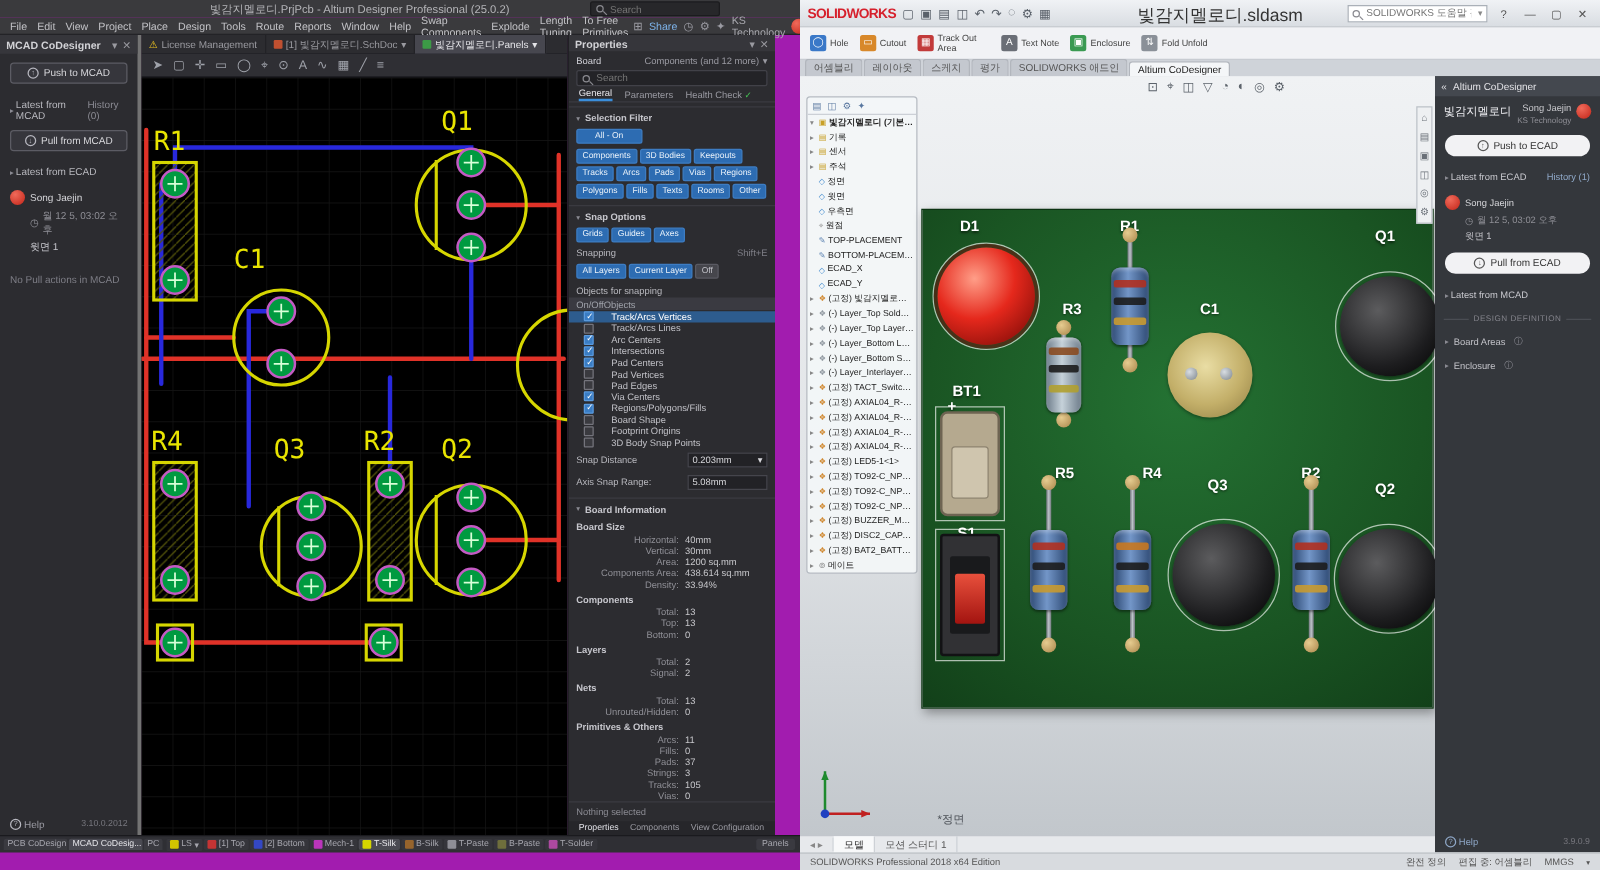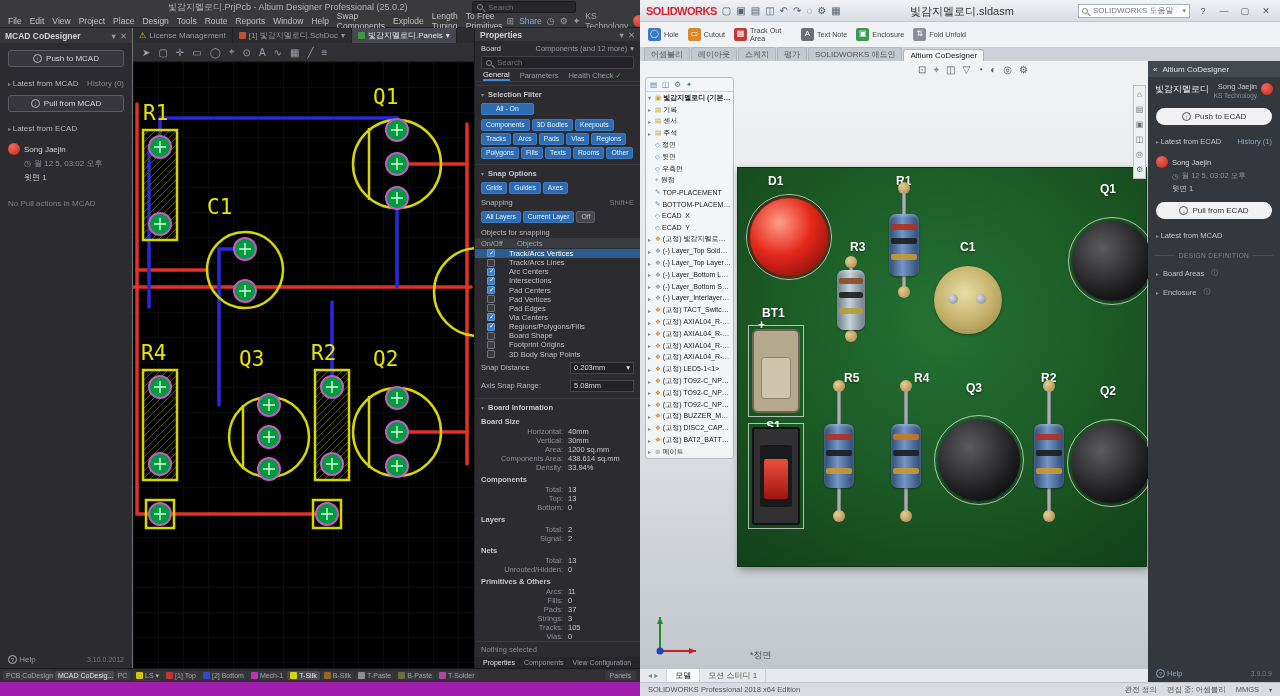--- a/index.html
+++ b/index.html
@@ -16,21 +16,21 @@
   .mag::after{content:"";position:absolute;width:4px;height:1.2px;background:#8a8a90;left:4px;top:5px;transform:rotate(45deg)}
   .ghost-in{background:transparent;border:0;outline:0;color:#9a9aa0;font-size:8px;width:100%;font-family:inherit}
   .a-menu{position:absolute;left:0;top:14px;width:640px;height:14px;background:#3a3a3d;border-bottom:1px solid #232327;display:flex;align-items:center;font-size:8.5px;color:#c2c2c6;padding:0 4px}
   .mi{padding:0 4px}
   .a-menu .right{margin-left:auto;display:flex;align-items:center;gap:5px;color:#a8a8ae}
   .ico{color:#9a9aa2;font-size:9px}
   .av{width:12px;height:12px;border-radius:50%;background:radial-gradient(circle at 35% 30%,#f06a5a,#c22418);flex:none}
   .a-body{position:absolute;left:0;top:28px;width:640px;height:640px;display:flex}
 
   
-  .mcad{width:133px;background:#2c2c30;border-right:1px solid #737373;position:relative;font-size:8px;flex:none}
+  .mcad{width:113px;background:#2c2c30;border-right:3px solid #737373;position:relative;font-size:8px;flex:none}
   .phdr{height:15px;background:#36363b;display:flex;align-items:center;padding:0 5px;font-size:8.5px;font-weight:bold;color:#d2d2d6}
   .phdr .right{margin-left:auto;display:flex;gap:4px;color:#9a9aa0;font-weight:normal}
   .mbtn{margin:7px 8px 0;height:17px;border:1px solid #5c5c64;border-radius:3px;background:#36363c;color:#d8d8dc;display:flex;align-items:center;justify-content:center;gap:4px;font-size:8px}
   .cir{width:9px;height:9px;border:1px solid #b8b8c0;border-radius:50%;display:inline-flex;align-items:center;justify-content:center;font-size:6px;color:#b8b8c0}
   .mrow{display:flex;align-items:center;padding:0 8px;margin-top:12px;color:#b8b8be}
   .mrow .h{margin-left:auto;color:#8a8a92}
   .usr{display:flex;align-items:center;gap:4px;padding:0 8px;margin-top:10px;color:#d6d6da}
   .sub{padding:0 8px 0 24px;margin-top:3px;color:#8f8f96;display:flex;gap:3px;align-items:center}
   .note{padding:0 8px 0 24px;margin-top:3px;color:#c6c6cc}
   .mempty{padding:0 8px;margin-top:16px;color:#7e7e86}
@@ -57,21 +57,21 @@
   .chk-g{color:#46c556;font-size:7px}
   .sech{display:flex;align-items:center;gap:4px;color:#c6c6cc;font-weight:bold;font-size:7.5px;padding:4px 6px 2px;border-top:1px solid #3a3a40;margin-top:3px}
   .caret{color:#8a8a92;font-size:6px}
   .fwrap{display:flex;flex-wrap:wrap;gap:2px;padding:2px 6px}
   .fbtn{background:#2d6cb2;border:1px solid #3d7cc2;color:#eaf2fa;border-radius:2px;padding:1px 4px;font-size:6.8px;line-height:8px}
   .fbtn.wide{padding:1px 14px}
   .fbtn.dim{background:#46464c;border-color:#5a5a62;color:#c2c2c8}
   .srow{display:flex;align-items:center;padding:2px 6px;color:#b8b8be}
   .srow .hint{margin-left:auto;color:#7e7e86}
   .olab{padding:3px 6px 1px;color:#b8b8be}
-  .thead{display:flex;height:11px;align-items:center;background:#3a3a41;color:#9fa2aa;padding:0 6px;gap:14px;margin:0 0 1px}
+  .thead{display:flex;height:11px;align-items:center;background:#3a3a41;color:#9fa2aa;padding:0 6px;gap:0;margin:0 0 1px}
   .orow{display:flex;align-items:center;height:10.5px;padding:0 6px;gap:14px;color:#c0c0c6}
   .orow.sel{background:#2d5c8e;color:#fff}
   .cb{width:8px;height:8px;border:1px solid #74747c;background:#3a3a3f;border-radius:1px;margin-left:6px;flex:none;position:relative}
   .cb.checked{background:#3a7dc4;border-color:#5a9ade}
   .cb.checked::after{content:"✓";position:absolute;left:1px;top:-1.5px;font-size:7px;color:#fff}
   .frow{display:flex;align-items:center;padding:3px 6px;color:#b8b8be;gap:4px}
   .dfield{margin-left:auto;width:64px;height:12px;background:#222226;border:1px solid #45454c;color:#d8d8dc;display:flex;align-items:center;padding:0 3px;gap:2px}
   .dfield .vv{flex:1}
   .ssub{padding:3px 6px 1px;color:#c6c6cc;font-weight:bold}
   .kv{display:flex;height:9.5px;align-items:center;padding:0 6px}
@@ -90,21 +90,21 @@
   .ltab{display:flex;align-items:center;gap:2px;padding:1px 3px;background:#35353b;border-radius:2px;white-space:nowrap}
   .ltab.on{background:#4a4a52;color:#ececf0}
   .panelsbtn{margin-left:auto;margin-right:4px;padding:1px 5px;background:#3a3a40;border-radius:2px;flex:none}
   .a-status{position:absolute;left:0;bottom:0;width:640px;height:14px;background:#38383d;display:flex;align-items:center;gap:14px;padding:0 8px;font-size:8px;color:#b2b2b8}
 
   
   #sw{position:absolute;left:640px;top:0;width:640px;height:696px;background:#dfe2e6;color:#333}
   .s-title{position:absolute;left:0;top:0;width:640px;height:22px;background:linear-gradient(#f0f2f5,#d9dde2);border-bottom:1px solid #c2c6cc;display:flex;align-items:center;gap:5px;padding:0 6px;font-size:9px}
   .swlogo{color:#d6202c;font-weight:bold;font-size:11px;letter-spacing:-0.5px}
   .tbi{color:#5a616a;font-size:10px}
-  .s-doc{position:absolute;left:270px;top:4px;font-size:11px;color:#333;white-space:nowrap}
+  .s-doc{position:absolute;left:270px;top:4px;font-size:14px;color:#333;white-space:nowrap}
   .s-search{margin-left:auto;width:112px;height:14px;background:#fff;border:1px solid #aab0b8;display:flex;align-items:center;gap:3px;padding:0 3px}
   .wbtn{width:16px;text-align:center;color:#555;font-size:9px}
   .s-cmd{position:absolute;left:0;top:22px;width:640px;height:26px;background:#f1f2f5;border-bottom:1px solid #c8ccd2;display:flex;align-items:center;gap:9px;padding:0 8px;font-size:7.2px;color:#444;line-height:1.05}
   .cmd{display:flex;align-items:center;gap:3px;max-width:58px}
   .ci{width:13px;height:13px;border-radius:2px;display:inline-flex;align-items:center;justify-content:center;font-size:8px;color:#fff;flex:none}
   .s-tabs{position:absolute;left:0;top:48px;width:640px;height:13px;background:#cfd3d9;display:flex;align-items:flex-end;gap:1px;padding:0 0 0 4px;font-size:8px}
   .stab{padding:1px 6px;background:#c4c8cf;border:1px solid #b2b6bd;border-bottom:none;border-radius:3px 3px 0 0;color:#555;white-space:nowrap}
   .stab.on{background:#f4f6f8;color:#222}
 
   .s-view{position:absolute;left:0;top:61px;width:508px;height:607px;background:linear-gradient(#f0f2f4 0%,#e0e3e6 55%,#c2c7cc 100%);overflow:hidden}

